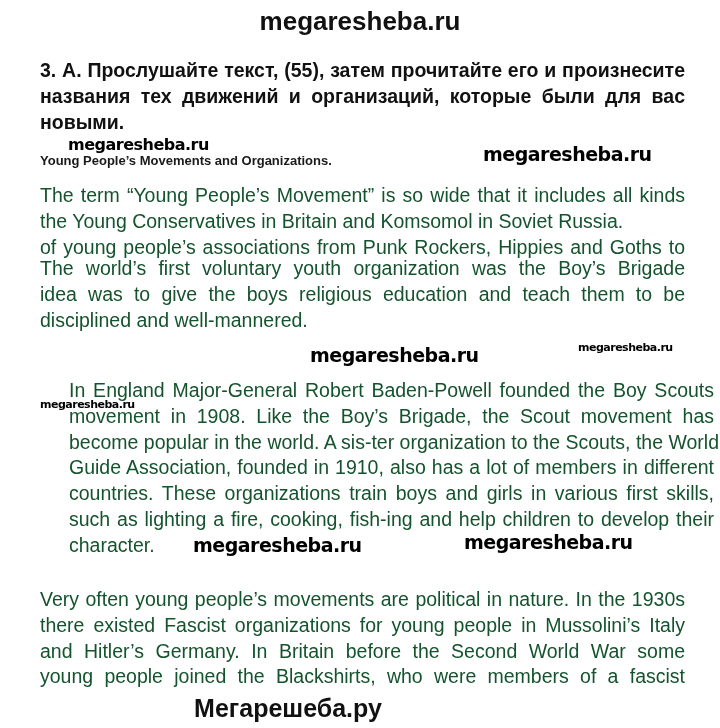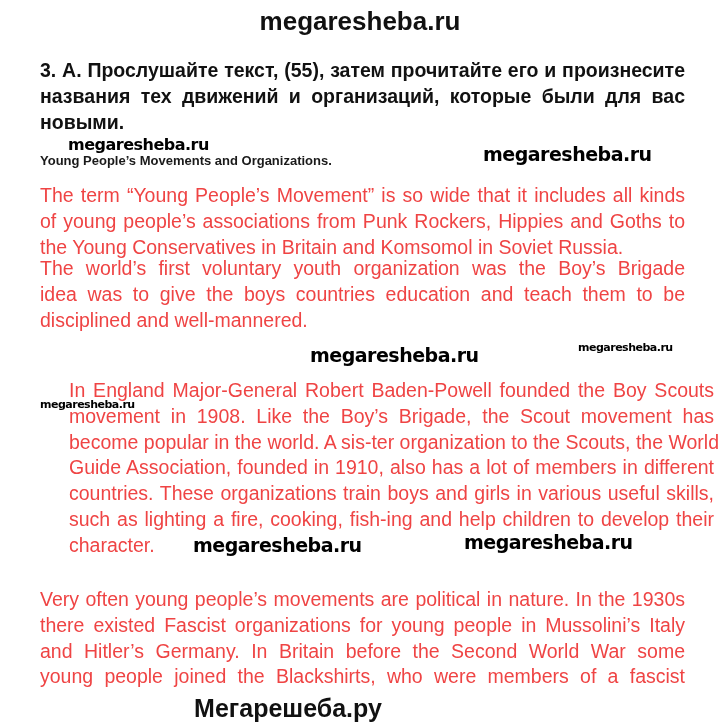--- a/index.html
+++ b/index.html
@@ -1,59 +1,59 @@
 <!DOCTYPE html>
 <html><head>
   <meta charset="utf-8">
   <style>
     html, body { margin: 0; padding: 0; background: #ffffff; }
     body { width: 720px; height: 728px; position: relative; overflow: hidden; color: #111; }
     .wm { font-family: "DejaVu Sans", sans-serif; font-weight: bold; position: absolute; color: #000; letter-spacing: -0.5px; white-space: nowrap; }
     .top-site { position: absolute; top: 6px; left: 0; width: 720px; text-align: center; font-family: "Liberation Sans", sans-serif; font-weight: bold; font-size: 26px; color: #111; }
     .task { position: absolute; left: 40px; top: 57px; width: 645px; font-family: "Liberation Sans", sans-serif; font-weight: bold; font-size: 19.5px; line-height: 26px; text-align: justify; text-align-last: left; }
     .heading { position: absolute; left: 40px; top: 153px; font-family: "Liberation Sans", sans-serif; font-size: 13px; font-weight: bold; color: #1a1a1a; }
-    .body-text { position: absolute; left: 40px; width: 645px; font-family: "Liberation Sans", sans-serif; font-size: 19.5px; line-height: 25.8px; text-align: justify; color: #ef4444; }
+    .body-text { position: absolute; left: 40px; width: 645px; font-family: "Liberation Sans", sans-serif; font-size: 19.5px; line-height: 25.8px; text-align: justify; color: #14532d; }
     .line { display: block; text-align: justify; text-align-last: justify; height: 25.8px; white-space: nowrap; }
     .line.last { text-align-last: left; }
     .bottom-site { position: absolute; top: 694px; left: 0; width: 576px; text-align: center; font-family: "Liberation Sans", sans-serif; font-weight: bold; font-size: 25px; color: #111; }
   </style>
 </head>
 <body>
 
 <div class="top-site">megaresheba.ru</div>
 
 <div class="task">3. А. Прослушайте текст, (55), затем прочитайте его и произнесите названия тех движений и организаций, которые были для вас новыми.</div>
 
 <div class="wm" style="left:68px; top:135px; font-size:16px;">megaresheba.ru</div>
 
 <div class="heading">Young People’s Movements and Organizations.</div>
 
 <div class="wm" style="left:483px; top:143px; font-size:19px;">megaresheba.ru</div>
 
 <div class="body-text" style="top:183px;">
   <span class="line">The term “Young People’s Movement” is so wide that it includes all kinds</span>
+  <span class="line last">the Young Conservatives in Britain and Komsomol in Soviet Russia.</span>
   <span class="line">of young people’s associations from Punk Rockers, Hippies and Goths to</span>
-  <span class="line last">the Young Conservatives in Britain and Komsomol in Soviet Russia.</span>
 </div>
 
 <div class="body-text" style="top:256px;">
   <span class="line">The world’s first voluntary youth organization was the Boy’s Brigade</span>
-  <span class="line">idea was to give the boys countries education and teach them to be</span>
+  <span class="line">idea was to give the boys religious education and teach them to be</span>
   <span class="line last">disciplined and well-mannered.</span>
 </div>
 
 <div class="wm" style="left:310px; top:344px; font-size:19px;">megaresheba.ru</div>
 <div class="wm" style="left:578px; top:341px; font-size:11px;">megaresheba.ru</div>
 
 <div class="body-text" style="top:378px;margin-left:29px;">
   <span class="line">In England Major-General Robert Baden-Powell founded the Boy Scouts</span>
   <span class="line">movement in 1908. Like the Boy’s Brigade, the Scout movement has</span>
   <span class="line">become popular in the world. A sis-ter organization to the Scouts, the World</span>
   <span class="line">Guide Association, founded in 1910, also has a lot of members in different</span>
-  <span class="line">countries. These organizations train boys and girls in various useful skills,</span>
+  <span class="line">countries. These organizations train boys and girls in various first skills,</span>
   <span class="line">such as lighting a fire, cooking, fish-ing and help children to develop their</span>
   <span class="line last">character.</span>
 </div>
 
 <div class="wm" style="left:40px; top:398px; font-size:11px;">megaresheba.ru</div>
 <div class="wm" style="left:193px; top:534px; font-size:19px;">megaresheba.ru</div>
 <div class="wm" style="left:464px; top:531px; font-size:19px;">megaresheba.ru</div>
 
 <div class="body-text" style="top:567px;margin-top:20px;">
   <span class="line">Very often young people’s movements are political in nature. In the 1930s</span>

